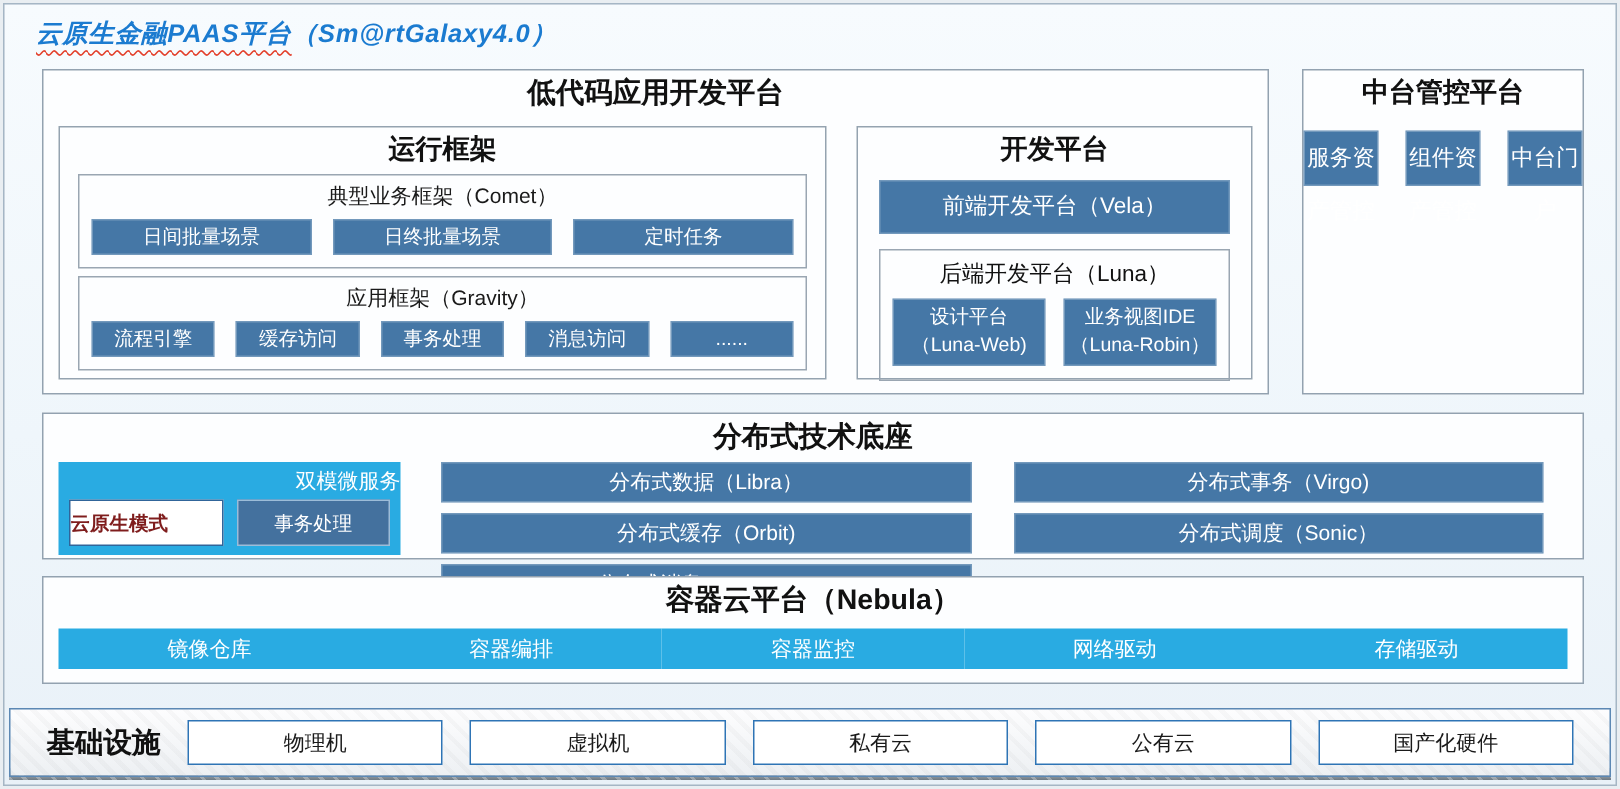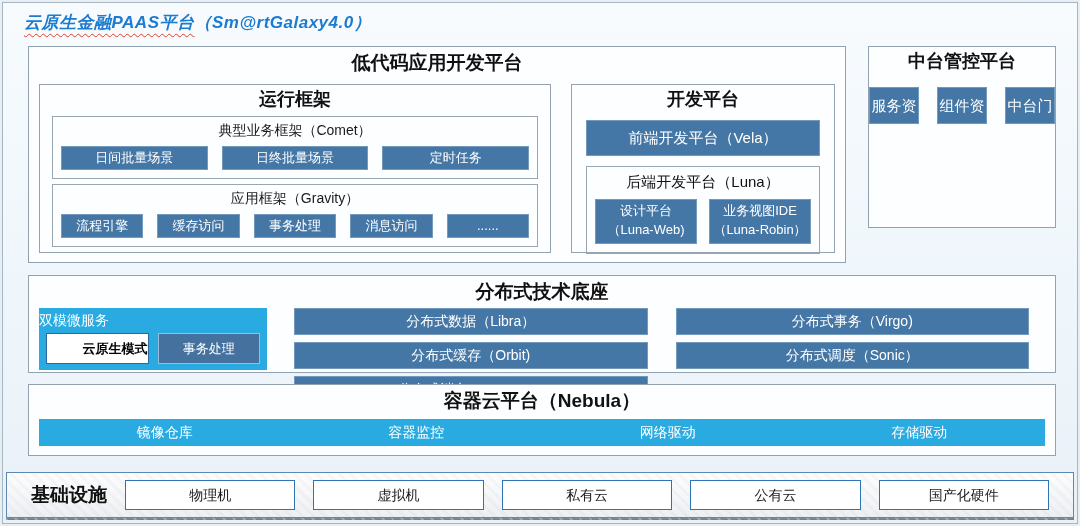--- a/index.html
+++ b/index.html
@@ -57,38 +57,38 @@
   }
   .luna-box { margin:10px 14px 0; border:1px solid #9aa6b2; padding:3px 8px 9px; }
   .luna-lbl { text-align:center; font-size:15px; padding:3px 0 7px; }
   .luna-btns { display:flex; gap:12px; }
   .luna-btn {
     flex:1; background:#4577a6; border:1px solid rgba(255,255,255,0.25);
     color:#fff; font-size:13px; height:45px;
     display:flex; flex-direction:column; justify-content:center; text-align:center; line-height:1.45;
   }
 
-  .mid-box { left:868px; top:46px; width:188px; height:182px; }
+  .mid-box { left:868px; top:46px; width:188px; height:217px; }
   .mid-btns { display:flex; flex-direction:row; align-items:center; gap:18px; margin-top:14px; }
   .mbtn {
     width:148px; height:37px; line-height:35px; text-align:center;
     background:#4577a6; border:1px solid rgba(255,255,255,0.25); color:#fff; font-size:15px;
   }
 
   
   .dist-box { left:28px; top:275px; width:1028px; height:98px; }
   .dist-inner { display:flex; margin:4px 26px 0 10px; gap:27px; }
   .dualmode {
     width:228px; height:62px; background:#29abe2; flex:none;
   }
-  .dm-title { color:#fff; font-size:14px; text-align:left; padding:4px 0 3px; }
+  .dm-title { color:#fff; font-size:14px; text-align:right; padding:4px 0 3px; }
   .dm-row { display:flex; gap:9px; padding:0 7px; }
   .dm-white {
     flex:1; background:#fff; border:1px solid #30659a; height:31px; line-height:29px;
-    text-align:right; font-size:13px; font-weight:bold; color:#000000;
+    text-align:left; font-size:13px; font-weight:bold; color:#7f1d1d;
   }
   .dm-blue {
     flex:1; background:#44719e; border:1px solid #9cbcd8; height:31px; line-height:29px;
     text-align:center; font-size:13px; color:#fff;
   }
   .dist-grid {
     flex:1; display:grid; grid-template-columns:repeat(2,1fr);
     column-gap:28px; row-gap:7px;
   }
   .gbtn {
@@ -204,20 +204,21 @@
       <div class="gbtn">分布式调度（Sonic）</div>
       <div class="gbtn">分布式消息（TDRSS）</div>
     </div>
   </div>
 </div>
 
 <div class="box nebula-box">
   <div class="h1">容器云平台（Nebula）</div>
   <div class="neb-row">
     <div class="cbtn">镜像仓库</div>
+    <div class="cbtn">容器编排</div>
     <div class="cbtn">容器监控</div>
     <div class="cbtn">网络驱动</div>
     <div class="cbtn">存储驱动</div>
   </div>
 </div>
 
 <div class="infra-bar">
   <div class="infra-label">基础设施</div>
   <div class="infra-boxes">
     <div class="ibox">物理机</div>

